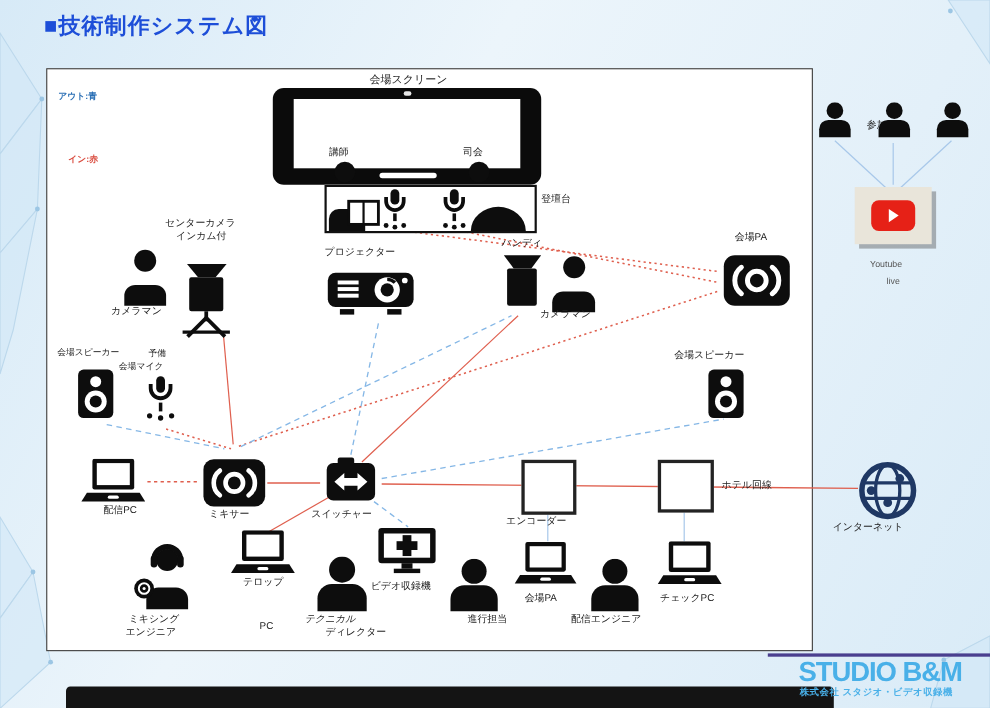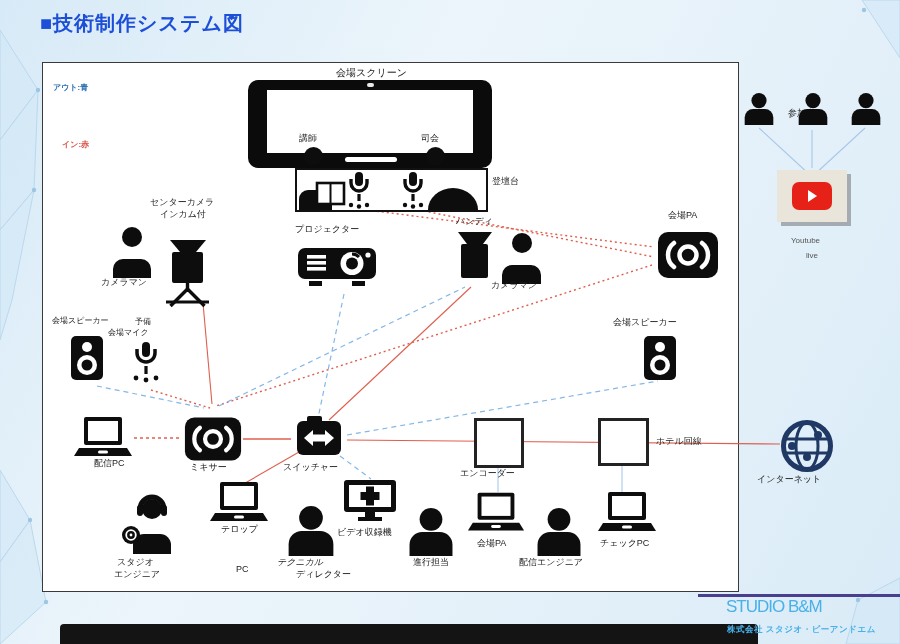--- a/index.html
+++ b/index.html
@@ -20,21 +20,21 @@
   .legend2{position:absolute;left:62px;top:95px;font-size:8px;color:#d9493c;font-weight:bold;margin-top:44px;}
   .screen{position:absolute;left:248px;top:80px;width:244px;height:88px;background:#0b0b0b;border-radius:10px;}
   .screen .inner{position:absolute;left:19px;top:10px;right:19px;bottom:15px;background:#fff;}
   .screen .notch{position:absolute;left:50%;top:3px;width:7px;height:4px;margin-left:-3px;background:#e8e8e8;border-radius:2px;}
   .screen .slot{position:absolute;left:97px;bottom:6px;width:52px;height:5px;background:#fff;border-radius:3px;}
   .head{position:absolute;width:19px;height:19px;border-radius:50%;background:#0d0d0d;}
   .podium{position:absolute;left:295px;top:168px;width:193px;height:44px;border:2px solid #111;background:#fff;box-sizing:border-box;}
   .ytbox{position:absolute;left:777px;top:170px;width:70px;height:52px;background:#e9e5da;box-shadow:4px 4px 0 rgba(90,90,90,0.45);display:flex;align-items:center;justify-content:center;}
   .ytred{width:40px;height:28px;background:#e62117;border-radius:7px;display:flex;align-items:center;justify-content:center;}
   .footer-line{position:absolute;left:698px;top:594px;width:202px;height:2.5px;background:#4a3f8f;}
-  .logo{position:absolute;left:726px;top:597px;font-size:17px;font-weight:400;color:#49b0e8;letter-spacing:-1px;}
+  .logo{position:absolute;left:726px;top:597px;font-size:25px;font-weight:700;color:#49b0e8;letter-spacing:-1px;}
   .company{position:absolute;left:727px;top:624px;font-size:8.5px;font-weight:bold;color:#49b0e8;letter-spacing:0.5px;}
   .blackbar{position:absolute;left:60px;top:624px;width:698px;height:20px;background:#141414;border-radius:4px 4px 0 0;}
 </style>
 </head>
 <body>
 
 <svg class="abs wires" width="900" height="644">
   <g stroke="#bcd8ec" stroke-width="1" fill="rgba(210,232,246,0.6)">
     <polygon points="0,30 38,90 0,140"></polygon>
     <polygon points="0,140 38,90 34,190 0,230"></polygon>
@@ -266,21 +266,21 @@
 <svg class="abs icon" style="left:120px;top:492px;" width="60" height="62" viewBox="0 0 60 62">
   <circle cx="32" cy="17" r="10" fill="#0d0d0d"></circle>
   <path d="M20,17 a12 12 0 0 1 24,0" fill="none" stroke="#0d0d0d" stroke-width="5"></path>
   <rect x="17" y="13" width="6" height="11" rx="3" fill="#0d0d0d"></rect>
     <rect x="41" y="13" width="6" height="11" rx="3" fill="#0d0d0d"></rect>
   <path d="M13,62 v-9 a11 11 0 0 1 11,-11 h16 a11 11 0 0 1 11,11 v9 z" fill="#0d0d0d"></path>
   <circle cx="11" cy="43" r="9" fill="#0d0d0d"></circle>
   <circle cx="11" cy="43" r="4.8" fill="none" stroke="#fff" stroke-width="1.8"></circle>
     <circle cx="11" cy="43" r="1.4" fill="#fff"></circle>
 </svg>
-<div class="lbl" style="left:117px;top:558px;">スタジオ</div>
+<div class="lbl" style="left:117px;top:558px;">ミキシング</div>
 <div class="lbl" style="left:114px;top:570px;">エンジニア</div>
 
 <svg class="abs icon" style="left:208px;top:482px;" width="62" height="42" viewBox="0 0 62 42">
   <rect x="12" y="0" width="38" height="28" rx="2" fill="#0d0d0d"></rect>
     <rect x="16" y="4" width="30" height="20" fill="#fff"></rect>
   <path d="M7,31 h48 l5,8 H2 z" fill="#0d0d0d"></path>
     <rect x="26" y="33.5" width="10" height="3" rx="1.5" fill="#fff"></rect>
 </svg>
 <div class="lbl" style="left:221px;top:525px;">テロップ</div>
 <div class="lbl" style="left:236px;top:565px;">PC</div>
@@ -299,21 +299,21 @@
     <rect x="18.5" y="14" width="19" height="8" fill="#0d0d0d"></rect>
   <rect x="23" y="34" width="10" height="5" fill="#0d0d0d"></rect>
     <rect x="16" y="39" width="24" height="4" fill="#0d0d0d"></rect>
 </svg>
 <div class="lbl" style="left:337px;top:528px;">ビデオ収録機</div>
 
 <svg class="abs icon" style="left:404px;top:508px;" width="54" height="48" viewBox="0 0 40 38">
   <circle cx="20" cy="9" r="9" fill="#0d0d0d"></circle>
     <path d="M3,38 v-9 a10 10 0 0 1 10,-10 h14 a10 10 0 0 1 10,10 v9 z" fill="#0d0d0d"></path>
 </svg>
-<div class="lbl" style="left:413px;top:558px;">進行担当</div>
+<div class="lbl" style="left:425px;top:558px;">進行担当</div>
 
 <svg class="abs icon" style="left:466px;top:492px;" width="60" height="42" viewBox="0 0 62 42">
   <rect x="12" y="0" width="38" height="28" rx="2" fill="#0d0d0d"></rect>
     <rect x="16" y="4" width="30" height="20" fill="#fff"></rect>
   <path d="M7,31 h48 l5,8 H2 z" fill="#0d0d0d"></path>
     <rect x="26" y="33.5" width="10" height="3" rx="1.5" fill="#fff"></rect>
 </svg>
 <div class="lbl" style="left:477px;top:539px;">会場PA</div>
 
 <svg class="abs icon" style="left:532px;top:508px;" width="54" height="48" viewBox="0 0 40 38">
@@ -326,13 +326,13 @@
   <rect x="12" y="0" width="38" height="28" rx="2" fill="#0d0d0d"></rect>
     <rect x="16" y="4" width="30" height="20" fill="#fff"></rect>
   <path d="M7,31 h48 l5,8 H2 z" fill="#0d0d0d"></path>
     <rect x="26" y="33.5" width="10" height="3" rx="1.5" fill="#fff"></rect>
 </svg>
 <div class="lbl" style="left:600px;top:539px;">チェックPC</div>
 
 <div class="blackbar"></div>
 <div class="footer-line"></div>
 <div class="logo">STUDIO B&amp;M</div>
-<div class="company">株式会社 スタジオ・ビーアンドエム</div>
+<div class="company">株式会社 スタジオ・ビデオ収録機</div>
 
 </body></html>

